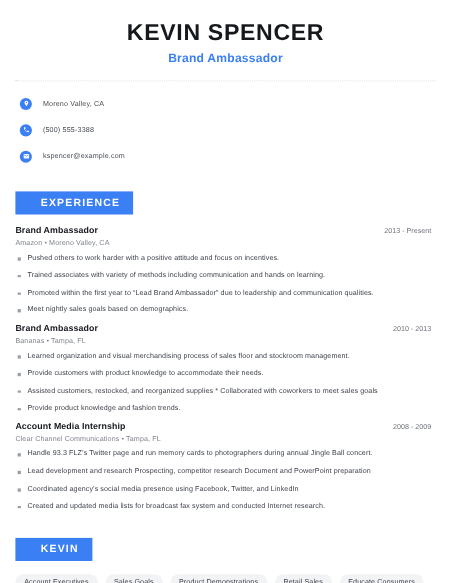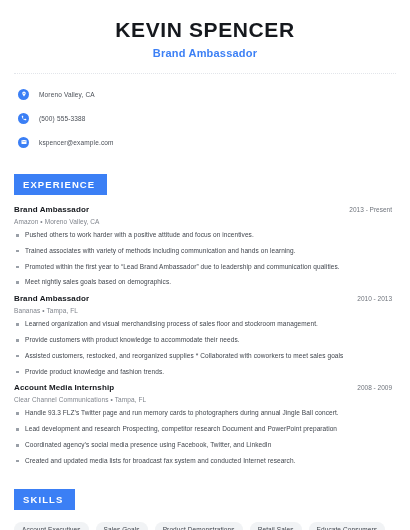--- a/index.html
+++ b/index.html
@@ -79,21 +79,21 @@
   }
 
   
   .section-badge {
     display: inline-block;
     background: #3b7ff5;
     color: #ffffff;
     font-size: 9.5px;
     font-weight: bold;
     letter-spacing: 1.1px;
-    padding: 5px 12px 5px 9px;
+    padding: 5px 12px 5px 23px;
     margin-top: 16px;
   }
 
   
   .experience { margin-top: 10px; }
   .job { margin-bottom: 2px; }
   .job-head {
     display: flex;
     justify-content: space-between;
     align-items: baseline;
@@ -233,21 +233,21 @@
         <div class="job-meta">Clear Channel Communications • Tampa, FL</div>
         <ul class="bullets">
           <li>Handle 93.3 FLZ’s Twitter page and run memory cards to photographers during annual Jingle Ball concert.</li>
           <li>Lead development and research Prospecting, competitor research Document and PowerPoint preparation</li>
           <li>Coordinated agency’s social media presence using Facebook, Twitter, and LinkedIn</li>
           <li>Created and updated media lists for broadcast fax system and conducted Internet research.</li>
         </ul>
       </div>
     </div>
 
-  <div class="section-badge">SKILLS</div>
+  <div class="section-badge">KEVIN</div>
 
   <div class="skills-wrap">
       <span class="skill-pill">Account Executives</span>
       <span class="skill-pill">Sales Goals</span>
       <span class="skill-pill">Product Demonstrations</span>
       <span class="skill-pill">Retail Sales</span>
       <span class="skill-pill">Educate Consumers</span>
     </div>
 
 </div>

